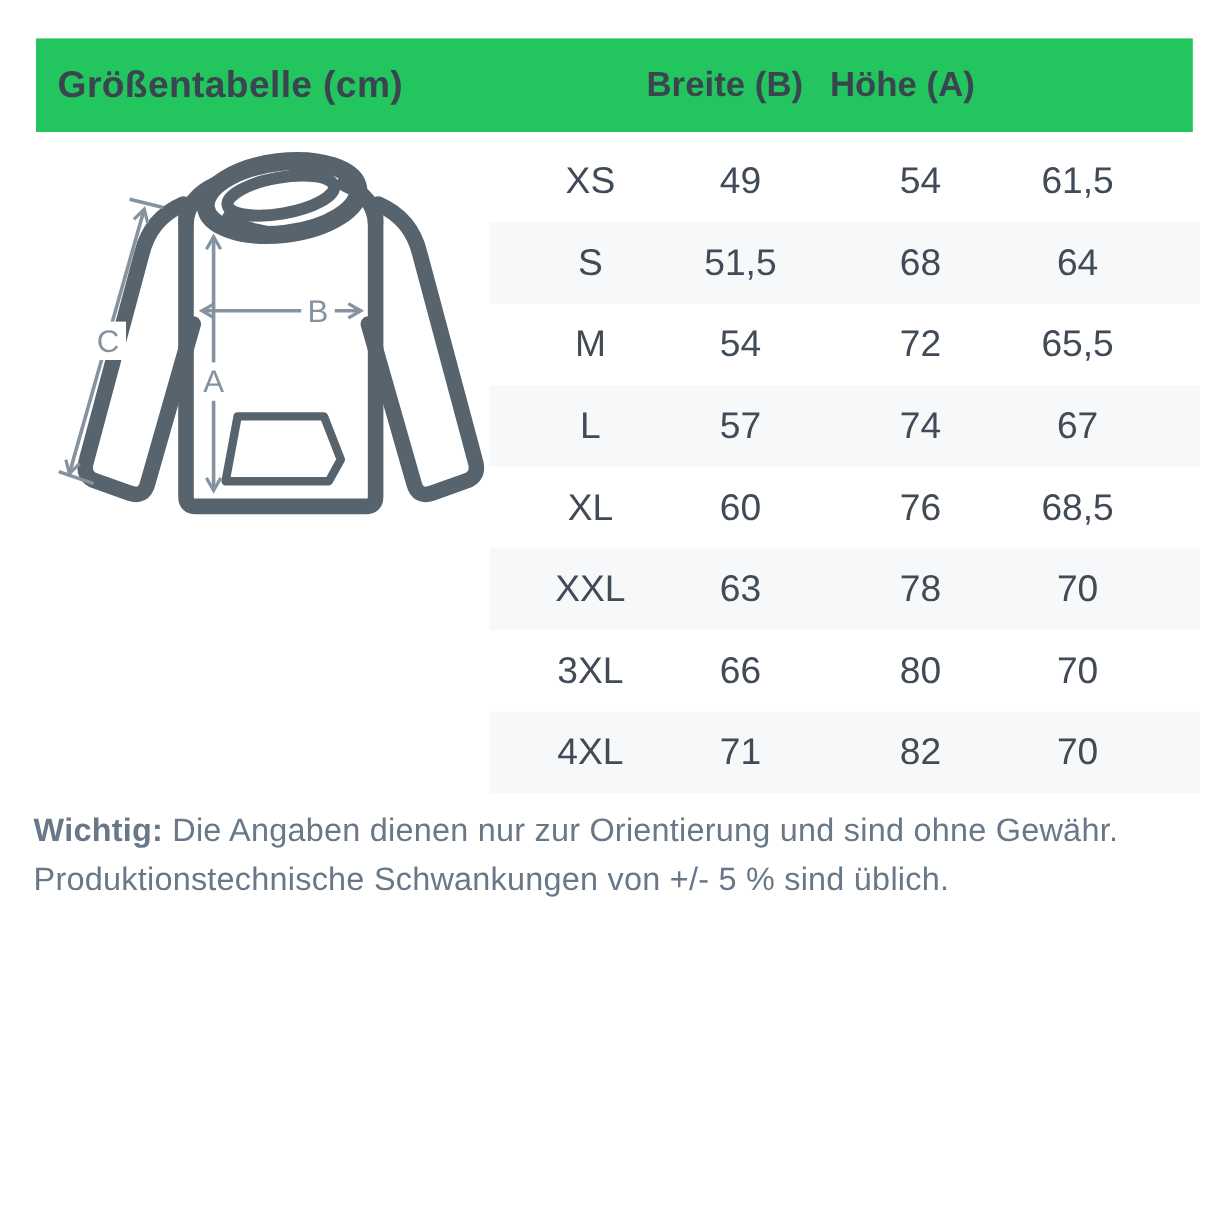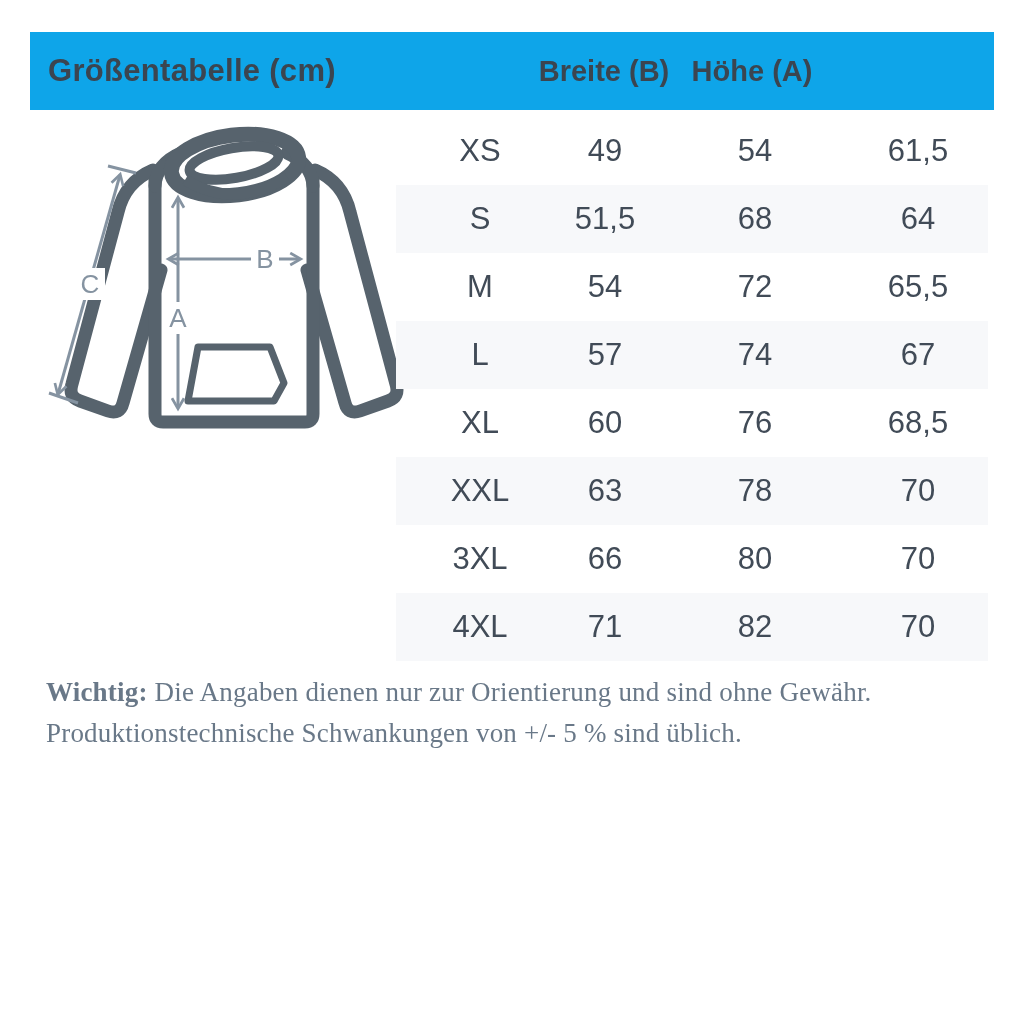--- a/index.html
+++ b/index.html
@@ -2,56 +2,56 @@
 <html><head>
 <meta charset="utf-8">
 <style>
   html,body{margin:0;padding:0;}
   body{
     width:1024px;height:1024px;position:relative;background:#ffffff;
     font-family:"Liberation Sans", sans-serif;overflow:hidden;
   }
   .header-band{
     position:absolute;left:30px;top:32px;width:964px;height:78px;
-    background:#0ea5e9;
+    background:#22c55e;
   }
   .chart-title{
     position:absolute;left:18px;top:0;height:78px;line-height:78px;
     font-size:31px;font-weight:bold;color:#3b4550;letter-spacing:.3px;
     white-space:nowrap;
   }
   .col-header{
     position:absolute;top:0;height:58px;line-height:78px;
     font-size:29px;font-weight:bold;color:#3b4550;
     transform:translateX(-50%);white-space:nowrap;
   }
   .col-header.c1{left:574px;}
   .col-header.c2{left:722px;text-align:right;}
   .col-header.c3{left:870px;}
 
   .size-rows{
-    position:absolute;left:396px;top:117px;width:592px;
+    position:absolute;left:408px;top:117px;width:592px;
   }
   .size-row{position:relative;height:68px;}
   .size-row.striped{background:#f7f8fa;}
   .cell{
     position:absolute;top:0;height:68px;line-height:68px;
     transform:translateX(-50%);font-size:31px;color:#414b57;
     white-space:nowrap;
   }
   .cell.size{left:84px;}
   .cell.v0{left:209px;}
   .cell.v1{left:359px;}
-  .cell.v2{left:490px;margin-left:32px;}
+  .cell.v2{left:490px;}
 
   .hoodie-wrap{position:absolute;left:35px;top:122px;width:390px;height:335px;}
 
   .footer-note{
-    position:absolute;left:46px;top:672px;width:920px;
-    font-size:27px;line-height:41px;color:#697888;letter-spacing:.2px;font-family:Liberation Serif, serif;
+    position:absolute;left:28px;top:672px;width:920px;
+    font-size:27px;line-height:41px;color:#697888;letter-spacing:.2px;
   }
   .footer-note b{font-weight:bold;color:#697888;}
 </style>
 </head>
 <body>
 
 <div class="header-band">
   <div class="chart-title">Größentabelle (cm)</div>
   <div class="col-header c1">Breite (B)</div>
   <div class="col-header c2">Höhe (A)</div>

